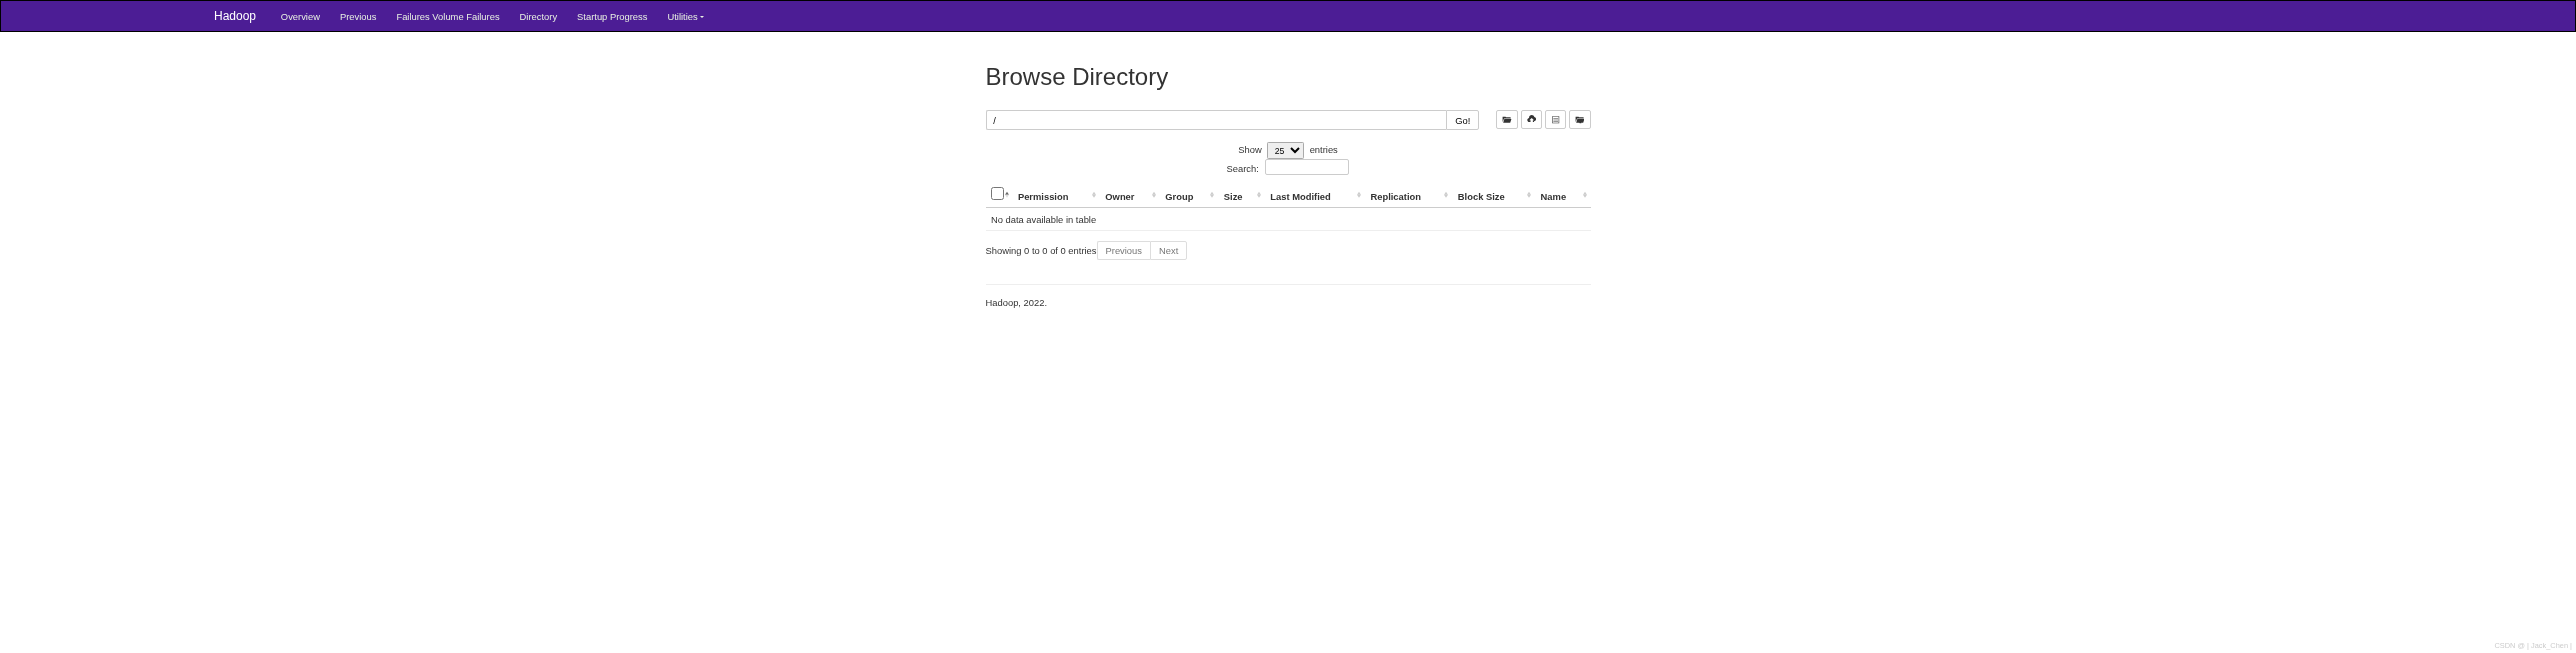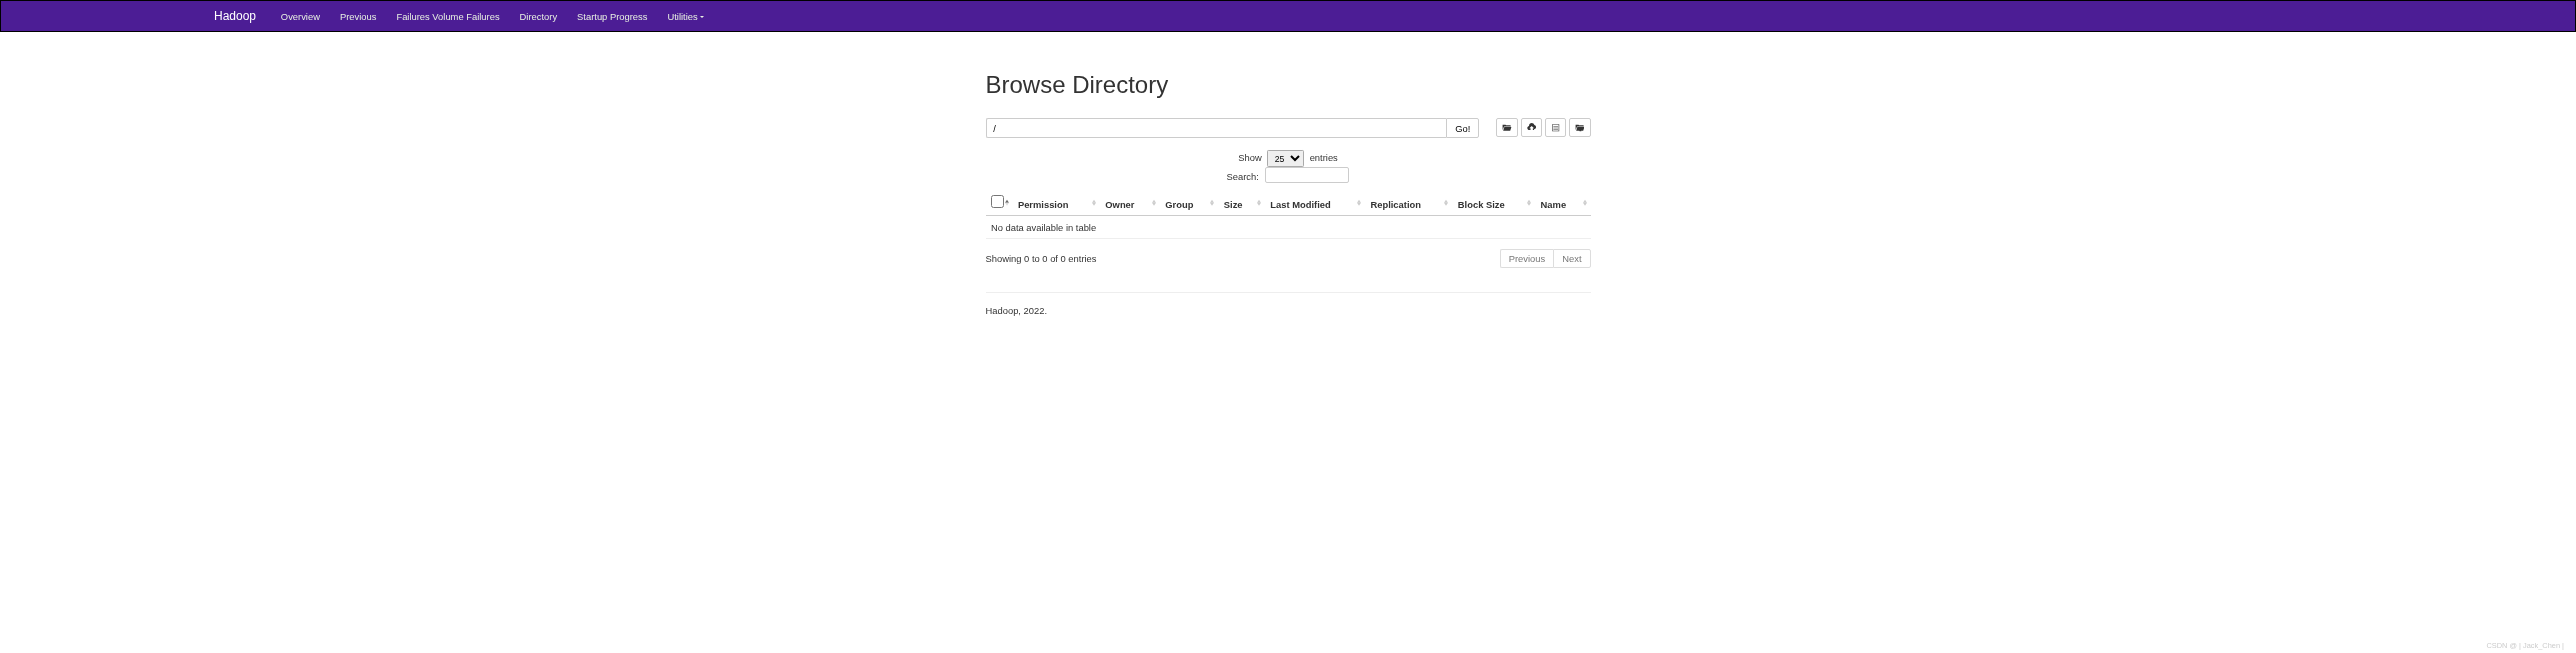--- a/index.html
+++ b/index.html
@@ -49,21 +49,21 @@
       width: 0;
       height: 0;
       margin-left: 2.7px;
       vertical-align: middle;
       border-top: 2.7px solid #e8f0e3;
       border-right: 2.7px solid transparent;
       border-left: 2.7px solid transparent;
     }
     .container {
       width: 625px;
-      margin: 12px auto;
+      margin: 4px auto;
       padding: 0 10px;
     }
     .page-header {
       padding-top: 27px;
       padding-bottom: 6px;
       margin-bottom: 13.4px;
     }
     .page-header h1 {
       font-size: 24px;
       font-weight: 500;
@@ -188,21 +188,21 @@
     }
     .empty-row td {
       padding: 5.4px;
       text-align: left;
       font-size: 9.4px;
       color: #333;
       border-bottom: 0.7px solid #eee;
     }
     .table-controls-bottom {
       display: flex;
-      justify-content: space-between;
+      justify-content: flex-start;
       align-items: center;
       margin-top: 9.4px;
       font-size: 9.4px;
     }
     .pagination {
       display: flex;
     }
     .page-btn {
       padding: 3.4px 8px;
       border: 0.7px solid #ddd;
@@ -223,21 +223,21 @@
       margin-bottom: 12px;
       border: none;
       border-top: 0.7px solid #eee;
     }
     .footer-text {
       font-size: 9.4px;
       color: #333;
     }
     .watermark {
       position: fixed;
-      right: 12px;
+      right: 4px;
       bottom: 2.7px;
       font-size: 7.4px;
       color: #ccc;
     }
   </style>
 </head>
 <body>
 
 <nav class="navbar">
   <a class="navbar-brand">Hadoop</a>

